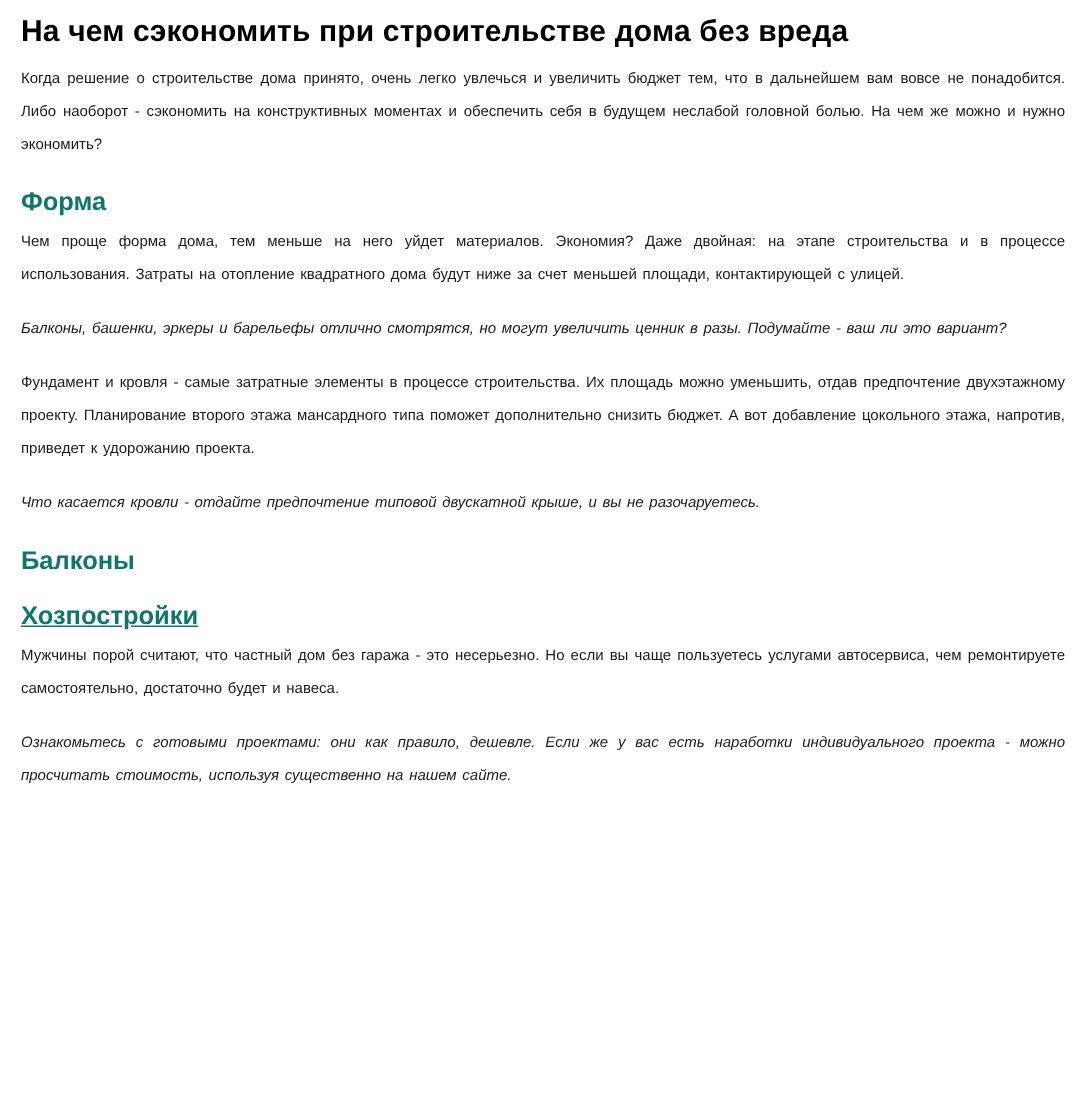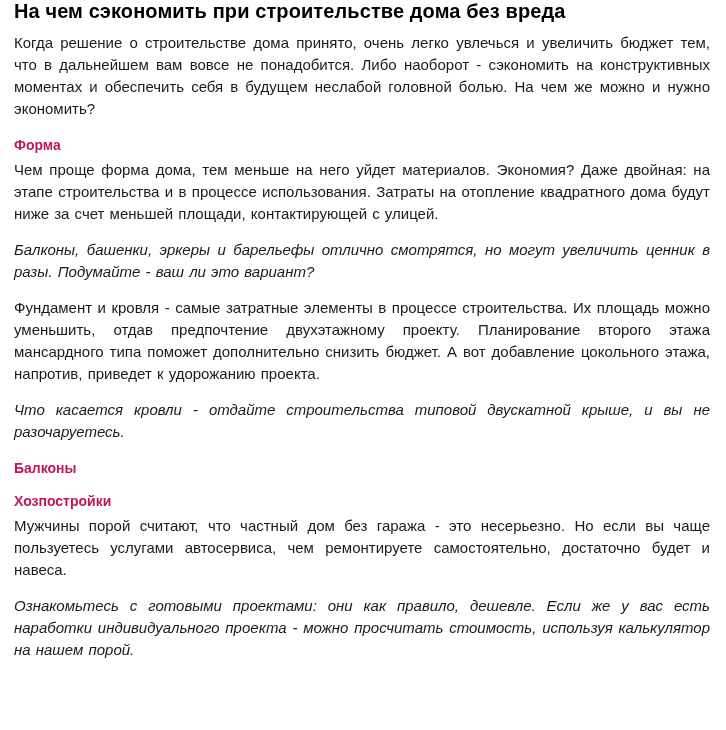--- a/index.html
+++ b/index.html
@@ -9,39 +9,40 @@
   }
   body {
     width: 726px;
     height: 730px;
     overflow: hidden;
     font-family: "Liberation Sans", sans-serif;
     color: #1b1b1b;
     -webkit-font-smoothing: antialiased;
   }
   .doc {
-    padding: 0 16px 0 14px;
+    padding: 10px 16px 0 14px;
   }
   .doc-title {
     font-size: 20px;
     font-weight: bold;
     color: #000000;
     margin: 0 0 9px 0;
     letter-spacing: 0.1px;
   }
   .section-heading {
-    font-size: 14px;
+    font-size: 17px;
     font-weight: bold;
-    color: #be185d;
+    color: #0f766e;
     margin: 17px 0 6px 0;
   }
   .section-heading.underlined {
+    text-decoration: underline;
   }
   .para {
-    font-size: 15px;
+    font-size: 10px;
     line-height: 22px;
     margin: 0 0 14px 0;
     text-align: justify;
     word-spacing: 1px;
   }
   .section .para:last-child {
     margin-bottom: 14px;
     font-style: italic;
   }
 </style>
@@ -55,26 +56,26 @@
   <p class="para">Когда решение о строительстве дома принято, очень легко увлечься и увеличить бюджет тем, что в дальнейшем вам вовсе не понадобится. Либо наоборот - сэкономить на конструктивных моментах и обеспечить себя в будущем неслабой головной болью. На чем же можно и нужно экономить?</p>
 
   <div class="section">
     <h2 class="section-heading">Форма</h2>
     <p class="para">Чем проще форма дома, тем меньше на него уйдет материалов. Экономия? Даже двойная: на этапе строительства и в процессе использования. Затраты на отопление квадратного дома будут ниже за счет меньшей площади, контактирующей с улицей.</p>
     <p class="para">Балконы, башенки, эркеры и барельефы отлично смотрятся, но могут увеличить ценник в разы. Подумайте - ваш ли это вариант?</p>
   </div>
 
   <div class="section">
     <p class="para">Фундамент и кровля - самые затратные элементы в процессе строительства. Их площадь можно уменьшить, отдав предпочтение двухэтажному проекту. Планирование второго этажа мансардного типа поможет дополнительно снизить бюджет. А вот добавление цокольного этажа, напротив, приведет к удорожанию проекта.</p>
-    <p class="para">Что касается кровли - отдайте строительства типовой двускатной крыше, и вы не разочаруетесь.</p>
+    <p class="para">Что касается кровли - отдайте предпочтение типовой двускатной крыше, и вы не разочаруетесь.</p>
   </div>
 
   <div class="section">
     <h2 class="section-heading">Балконы</h2>
   </div>
 
   <div class="section">
     <h2 class="section-heading underlined">Хозпостройки</h2>
     <p class="para">Мужчины порой считают, что частный дом без гаража - это несерьезно. Но если вы чаще пользуетесь услугами автосервиса, чем ремонтируете самостоятельно, достаточно будет и навеса.</p>
-    <p class="para">Ознакомьтесь с готовыми проектами: они как правило, дешевле. Если же у вас есть наработки индивидуального проекта - можно просчитать стоимость, используя калькулятор на нашем порой.</p>
+    <p class="para">Ознакомьтесь с готовыми проектами: они как правило, дешевле. Если же у вас есть наработки индивидуального проекта - можно просчитать стоимость, используя существенно на нашем сайте.</p>
   </div>
 
 </div>
 
 </body></html>

